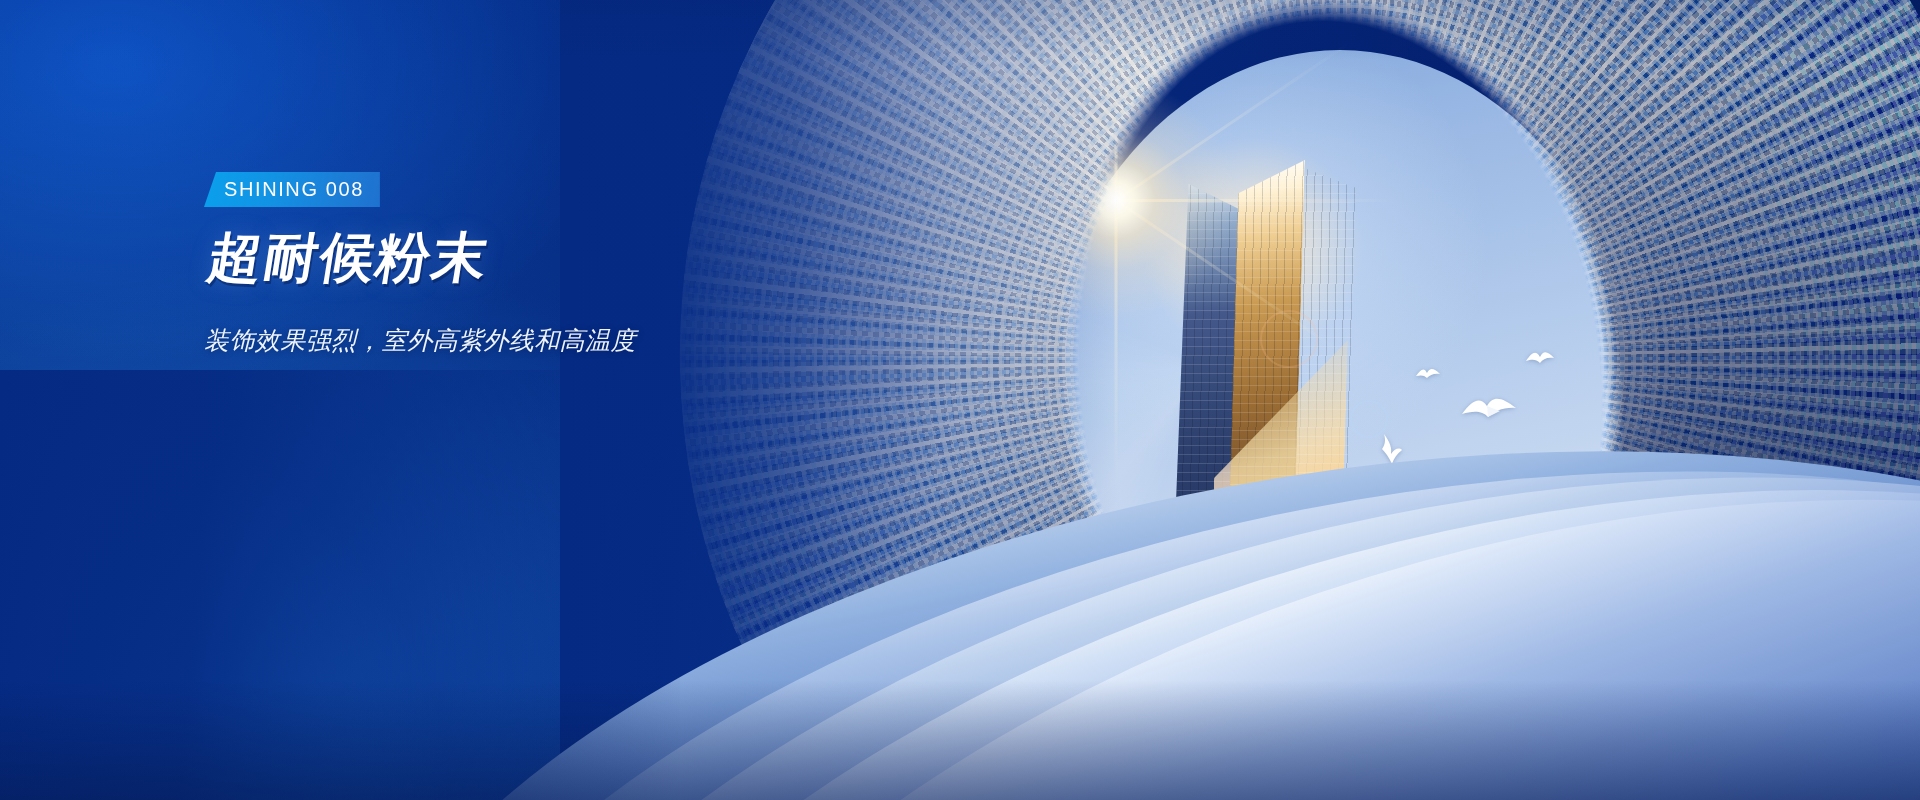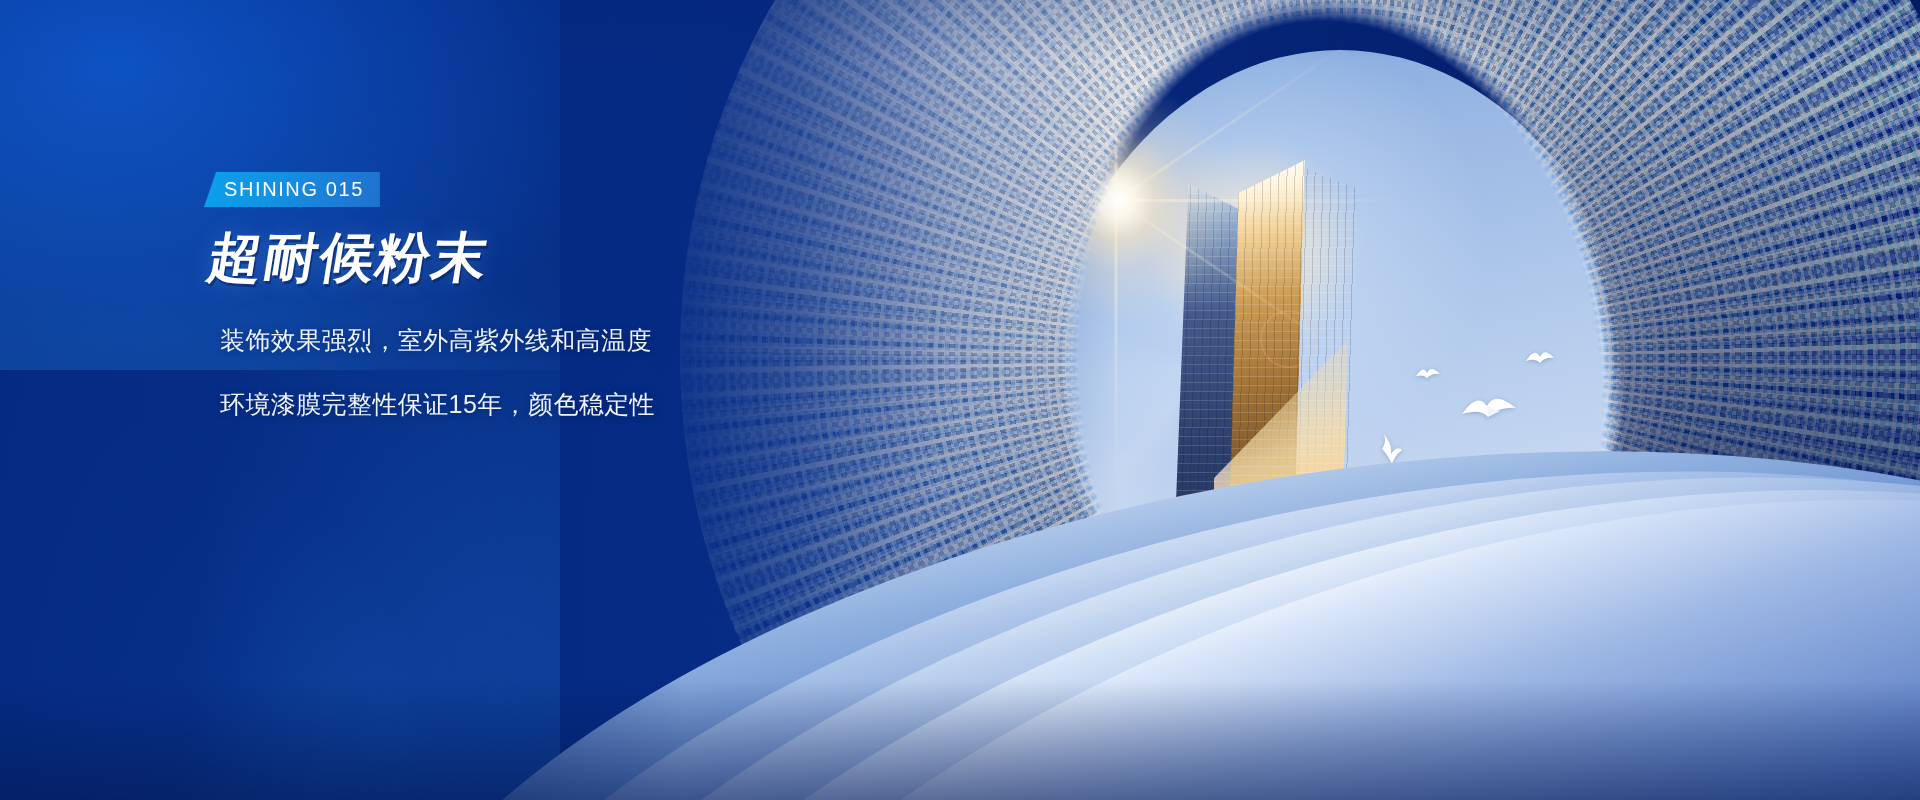--- a/index.html
+++ b/index.html
@@ -262,21 +262,21 @@
   }
   .body-copy {
     margin-top: 30px;
     font-size: 25px;
     line-height: 1.93;
     color: #eef4fd;
     letter-spacing: .4px;
     max-width: 520px;
     text-shadow: 0 1px 6px rgba(2,18,62,.45);
   }
-  .body-copy p { margin: 16px; }
+  .body-copy p { margin: 0; font-style: italic; }
 </style>
 </head>
 <body>
 
 <div id="banner">
 
   <div class="bg-base"></div>
   <div class="bg-vignette"></div>
 
   <div class="photo">
@@ -358,25 +358,24 @@
     <div class="wave-band" style="bottom:-360px; height:540px; background:linear-gradient(178deg,#f2f7ff 0%,#bed2ee 12%,#7f9fd8 34%,#4a6fba 60%,#26478f 86%,#15306d 100%); transform:rotate(-13deg) translateX(470px);"></div>
     <div class="wave-band" style="bottom:-430px; height:560px; background:linear-gradient(178deg,#ffffff 0%,#d2e1f6 10%,#92aee0 30%,#5276be 58%,#2a4b93 84%,#17326f 100%); transform:rotate(-15deg) translateX(520px);"></div>
     <div class="wave-band" style="bottom:-520px; height:600px; background:linear-gradient(178deg,#ffffff 0%,#dbe7f9 8%,#9fb9e5 26%,#5b7dc4 56%,#2e4f97 84%,#193471 100%); transform:rotate(-17deg) translateX(580px);"></div>
     <div style="position:absolute;left:0;bottom:0;width:680px;height:430px;background:linear-gradient(95deg,#052a83 0%,rgba(5,42,131,.92) 30%,rgba(5,42,131,.45) 65%,rgba(5,42,131,0) 100%);"></div>
     <div style="position:absolute;left:0;bottom:0;width:1920px;height:120px;background:linear-gradient(0deg,rgba(4,24,80,.55) 0%,rgba(4,24,80,0) 100%);"></div>
   </div>
 
   <div class="content">
 
     <div class="badge">
-      <span>SHINING 015</span>
+      <span>SHINING 008</span>
     </div>
 
     <div class="headline">超耐候粉末</div>
 
     <div class="body-copy">
       <p>装饰效果强烈，室外高紫外线和高温度</p>
-      <p>环境漆膜完整性保证15年，颜色稳定性</p>
     </div>
 
   </div>
 
 </div>
 
 </body></html>

